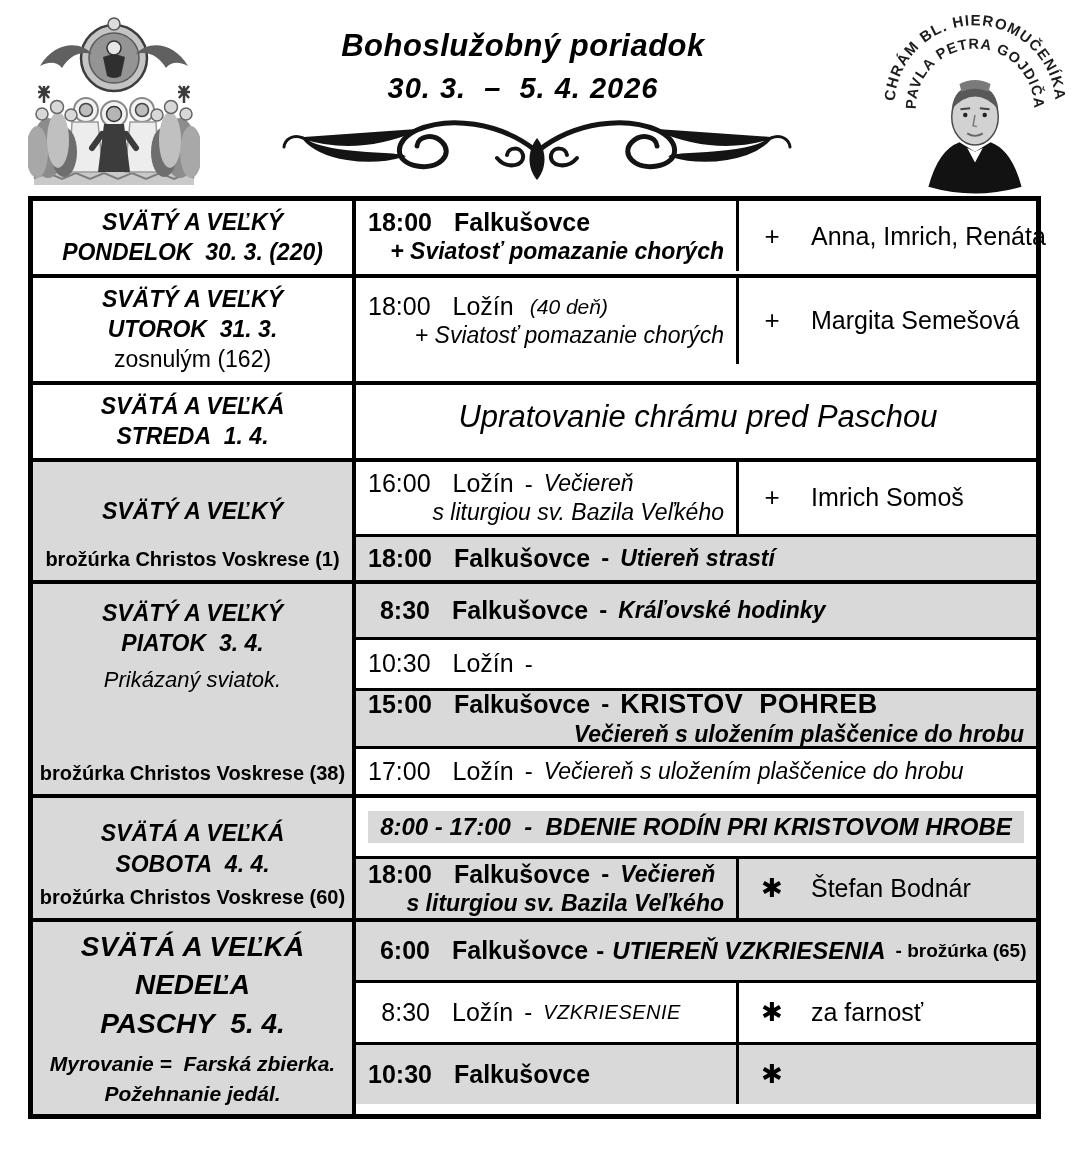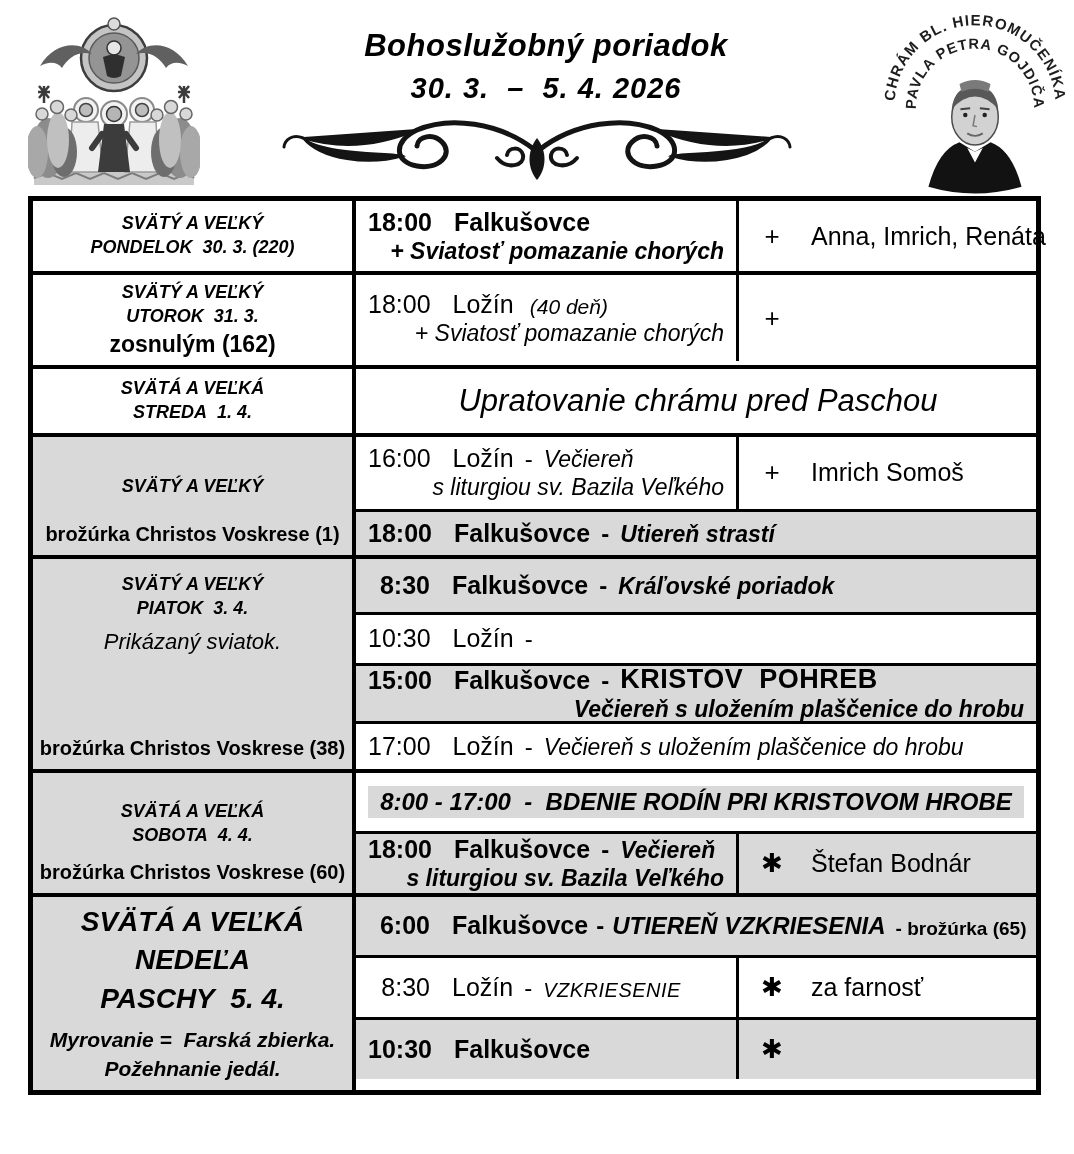--- a/index.html
+++ b/index.html
@@ -4,21 +4,21 @@
 <style>
   * { box-sizing: border-box; margin: 0; padding: 0; }
   html,body { background:#ffffff; }
   .page {
     position: relative; width: 1074px; height: 1154px; background:#fff;
     font-family: "Liberation Sans", "DejaVu Sans", sans-serif; color:#000; overflow:hidden;
   }
 
   
   .hdr-icon { position:absolute; left:28px; top:8px; width:172px; height:180px; }
-  .title-block { position:absolute; left:246px; top:28px; width:600px; text-align:center; }
+  .title-block { position:absolute; left:223px; top:28px; width:600px; text-align:center; }
   .t1 { font-size:31px; font-weight:bold; font-style:italic; letter-spacing:0.5px; }
   .t2 { font-size:29px; font-weight:bold; font-style:italic; margin-top:8px; letter-spacing:1px; }
   .flourish { position:absolute; left:277px; top:112px; width:520px; height:74px; }
   .stamp { position:absolute; left:878px; top:4px; width:194px; height:190px; }
 
   
   .table { position:absolute; left:28px; top:196px; width:1013px; border:5px solid #000; display:flex; flex-direction:column; background:#fff; }
   .day  { display:flex; border-top:4px solid #000; }
   .day.first { border-top:none; }
   .dleft { width:323px; flex:none; border-right:4px solid #000; display:flex; flex-direction:column; align-items:center; justify-content:center; text-align:center; padding:6px 6px; }
@@ -26,30 +26,30 @@
   .dl-mid { display:flex; flex-direction:column; align-items:center; justify-content:center; }
   .dright { flex:1; display:flex; flex-direction:column; min-width:0; }
   .svc { display:flex; border-top:3px solid #000; align-items:stretch; }
   .svc.first { border-top:none; }
   .smain { flex:1; display:flex; flex-direction:column; justify-content:center; padding:3px 8px 3px 12px; min-width:0; }
   .sint { width:300px; flex:none; border-left:3px solid #000; display:flex; align-items:center; padding-left:20px; }
   .shade { background:#d9d9d9; }
   .white { background:#ffffff; }
 
   
-  .dt   { font-size:18px; font-weight:bold; font-style:italic; line-height:1.32; white-space:nowrap; }
-  .dt-plain { font-size:23px; font-weight:bold; line-height:1.32; }
+  .dt   { font-size:23px; font-weight:bold; font-style:italic; line-height:1.32; white-space:nowrap; }
+  .dt-plain { font-size:23px; font-weight:normal; line-height:1.32; }
   .dt-big { font-size:28px; font-weight:bold; font-style:italic; line-height:1.38; white-space:nowrap; }
   .sub-it { font-size:22px; font-style:italic; margin-top:9px; }
   .fast { font-size:22px; font-style:italic; line-height:1.52; margin-top:11px; text-decoration:underline; text-underline-offset:4px; }
   .foot { font-size:20px; font-weight:bold; white-space:nowrap; }
   .sub-bold-it { font-size:21px; font-weight:bold; font-style:italic; line-height:1.4; white-space:nowrap; }
 
   
-  .l1 { display:flex; align-items:flex-end; white-space:nowrap; }
+  .l1 { display:flex; align-items:center; white-space:nowrap; }
   .time { display:inline-block; min-width:62px; text-align:right; font-size:25px; }
   .place { font-size:25px; margin-left:22px; }
   .b { font-weight:bold; }
   .dash { margin:0 11px; font-size:24px; }
   .desc-it { font-style:italic; font-size:23px; }
   .desc-it-b { font-style:italic; font-weight:bold; font-size:23px; }
   .desc-caps-b { font-weight:bold; font-size:27px; letter-spacing:0.5px; }
   .desc-caps-bi { font-weight:bold; font-style:italic; font-size:24px; }
   .desc-caps-i { font-style:italic; font-size:20px; letter-spacing:0.5px; }
   .extra-it { font-style:italic; font-size:21px; margin-left:16px; }
@@ -200,20 +200,21 @@
           <div class="smain">
             <div class="l1">
               <span class="time">18:00</span>
               <span class="place">Ložín</span>
               <span class="extra-it">(40 deň)</span>
             </div>
             <div class="l2">+ Sviatosť pomazanie chorých</div>
           </div>
           <div class="sint">
             <span class="sign">+</span>
+            <span class="names">Margita Semešová</span>
           </div>
         </div>
       </div>
     </section>
 
     <section class="day">
       <div class="dleft white">
         <div class="dt">SVÄTÁ A VEĽKÁ</div>
         <div class="dt">STREDA&nbsp; 1. 4.</div>
       </div>
@@ -271,21 +272,21 @@
         </div>
         <div class="foot">brožúrka Christos Voskrese (38)</div>
       </div>
       <div class="dright">
         <div class="svc first shade h53">
           <div class="smain">
             <div class="l1">
               <span class="time b">8:30</span>
               <span class="place b">Falkušovce</span>
               <span class="dash b">-</span>
-              <span class="desc-it-b">Kráľovské poriadok</span>
+              <span class="desc-it-b">Kráľovské hodinky</span>
             </div>
           </div>
         </div>
         <div class="svc white h51">
           <div class="smain">
             <div class="l1">
               <span class="time">10:30</span>
               <span class="place">Ložín</span>
               <span class="dash">-</span>
             </div>

